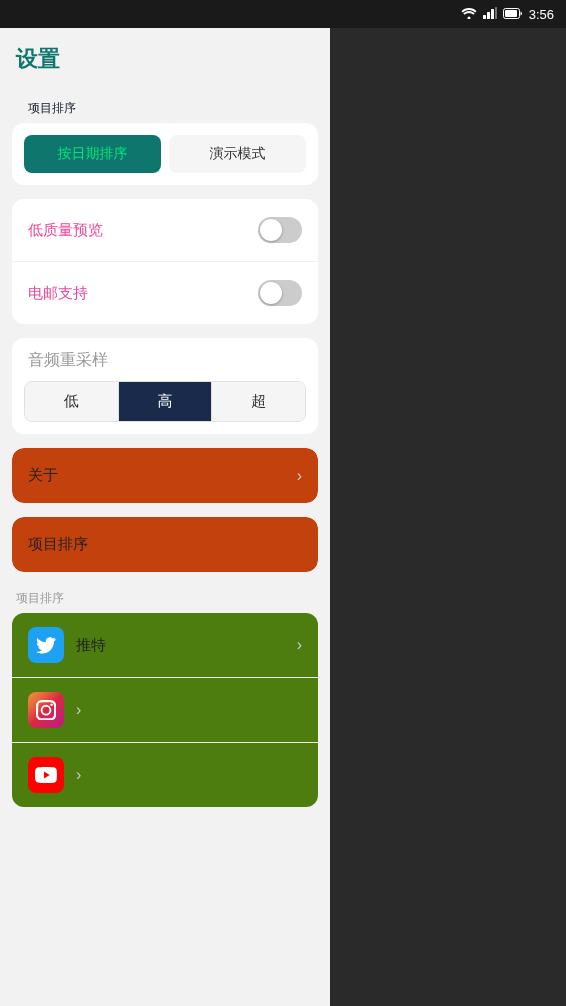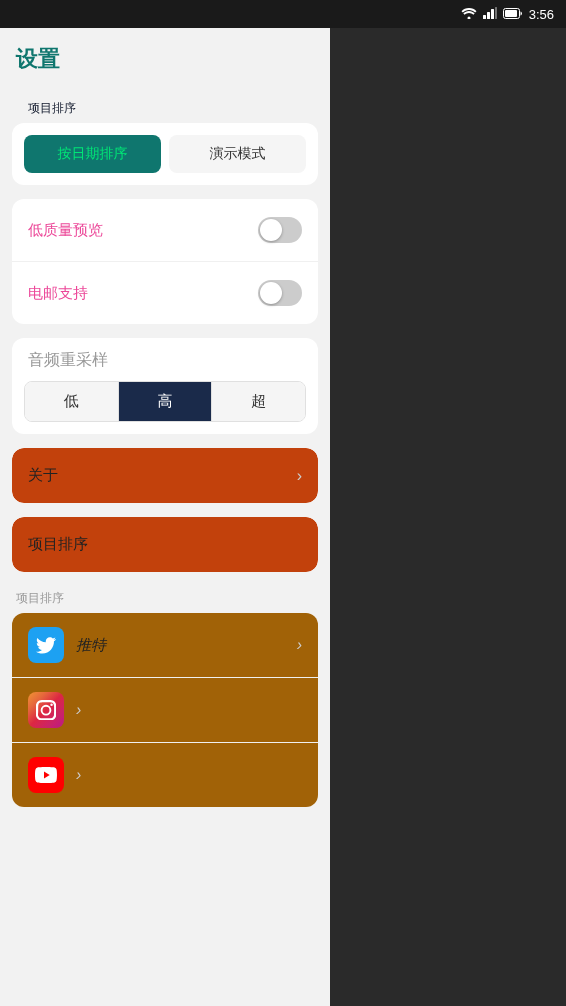--- a/index.html
+++ b/index.html
@@ -175,25 +175,24 @@
       font-size: 15px;
       color: #222;
     }
     .chevron {
       color: #ccc;
       font-size: 16px;
     }
 
     
     .follow-card {
-      background: #a16207;
+      background: #4d7c0f;
       border-radius: 12px;
       margin: 0 12px 14px 12px;
       overflow: hidden;
-      font-style: italic;
     }
     .social-row {
       display: flex;
       align-items: center;
       padding: 14px 16px;
       border-bottom: 1px solid #f0f0f0;
       cursor: pointer;
     }
     .social-row:last-child { border-bottom: none; }
     .social-icon {

